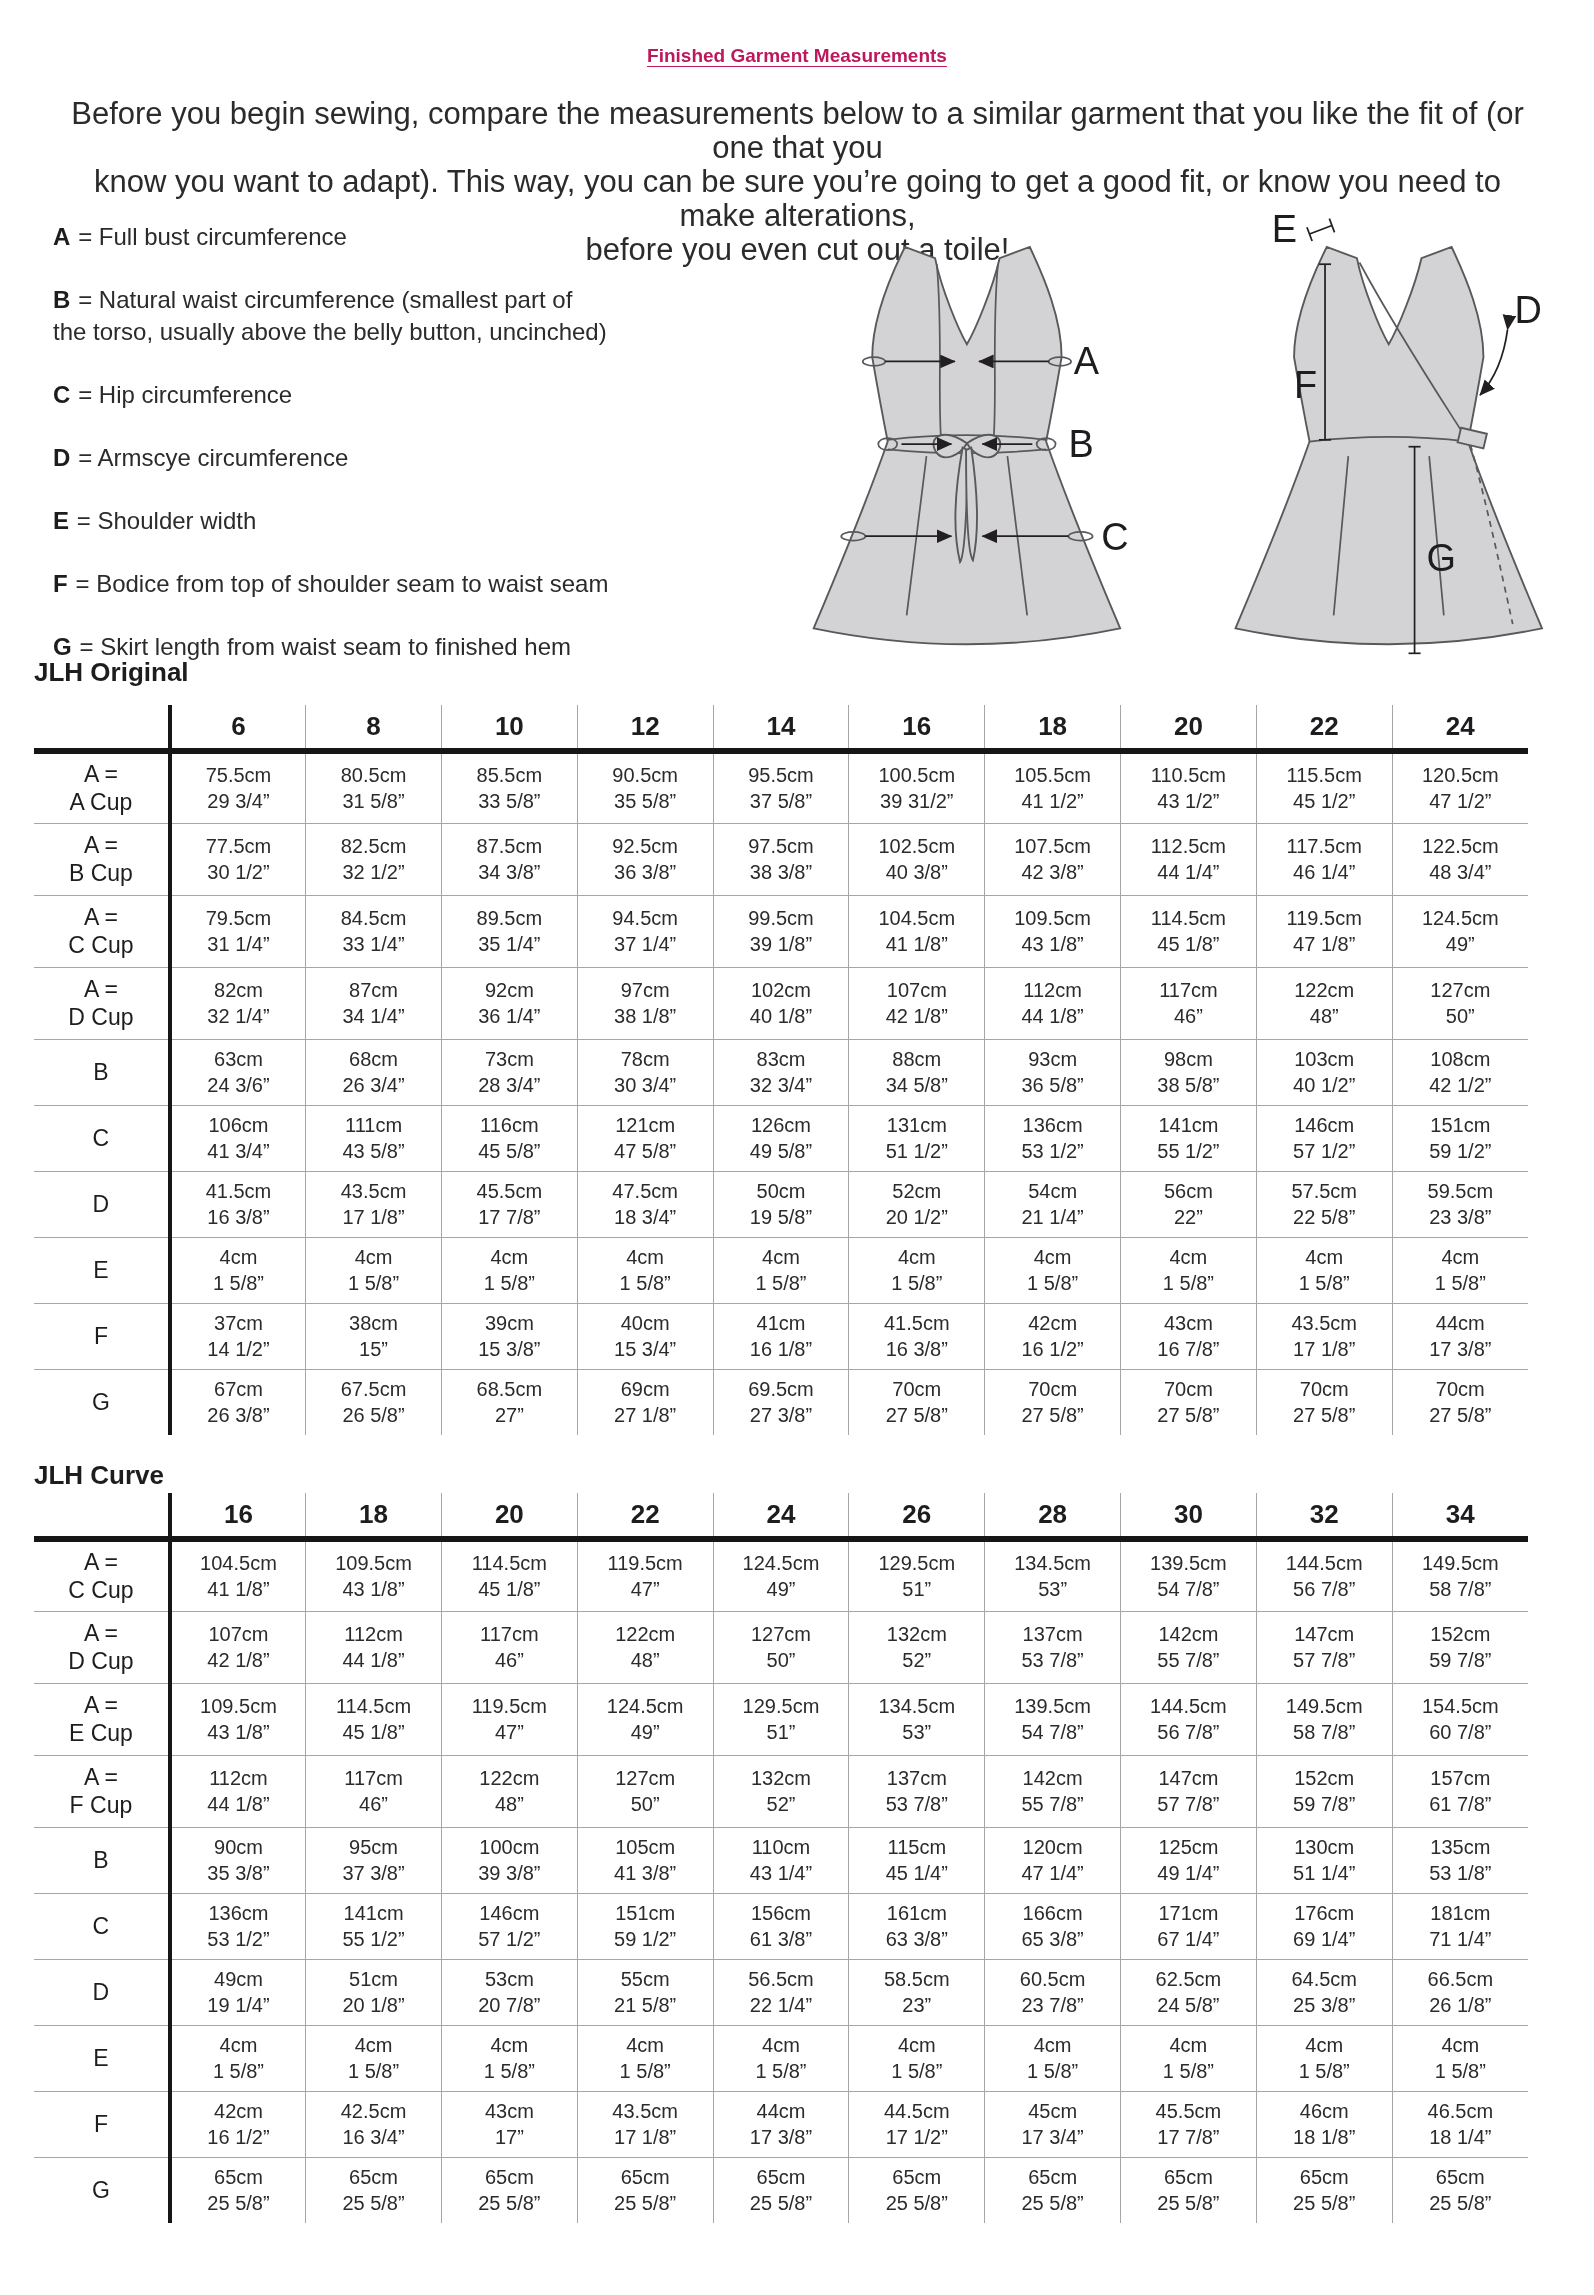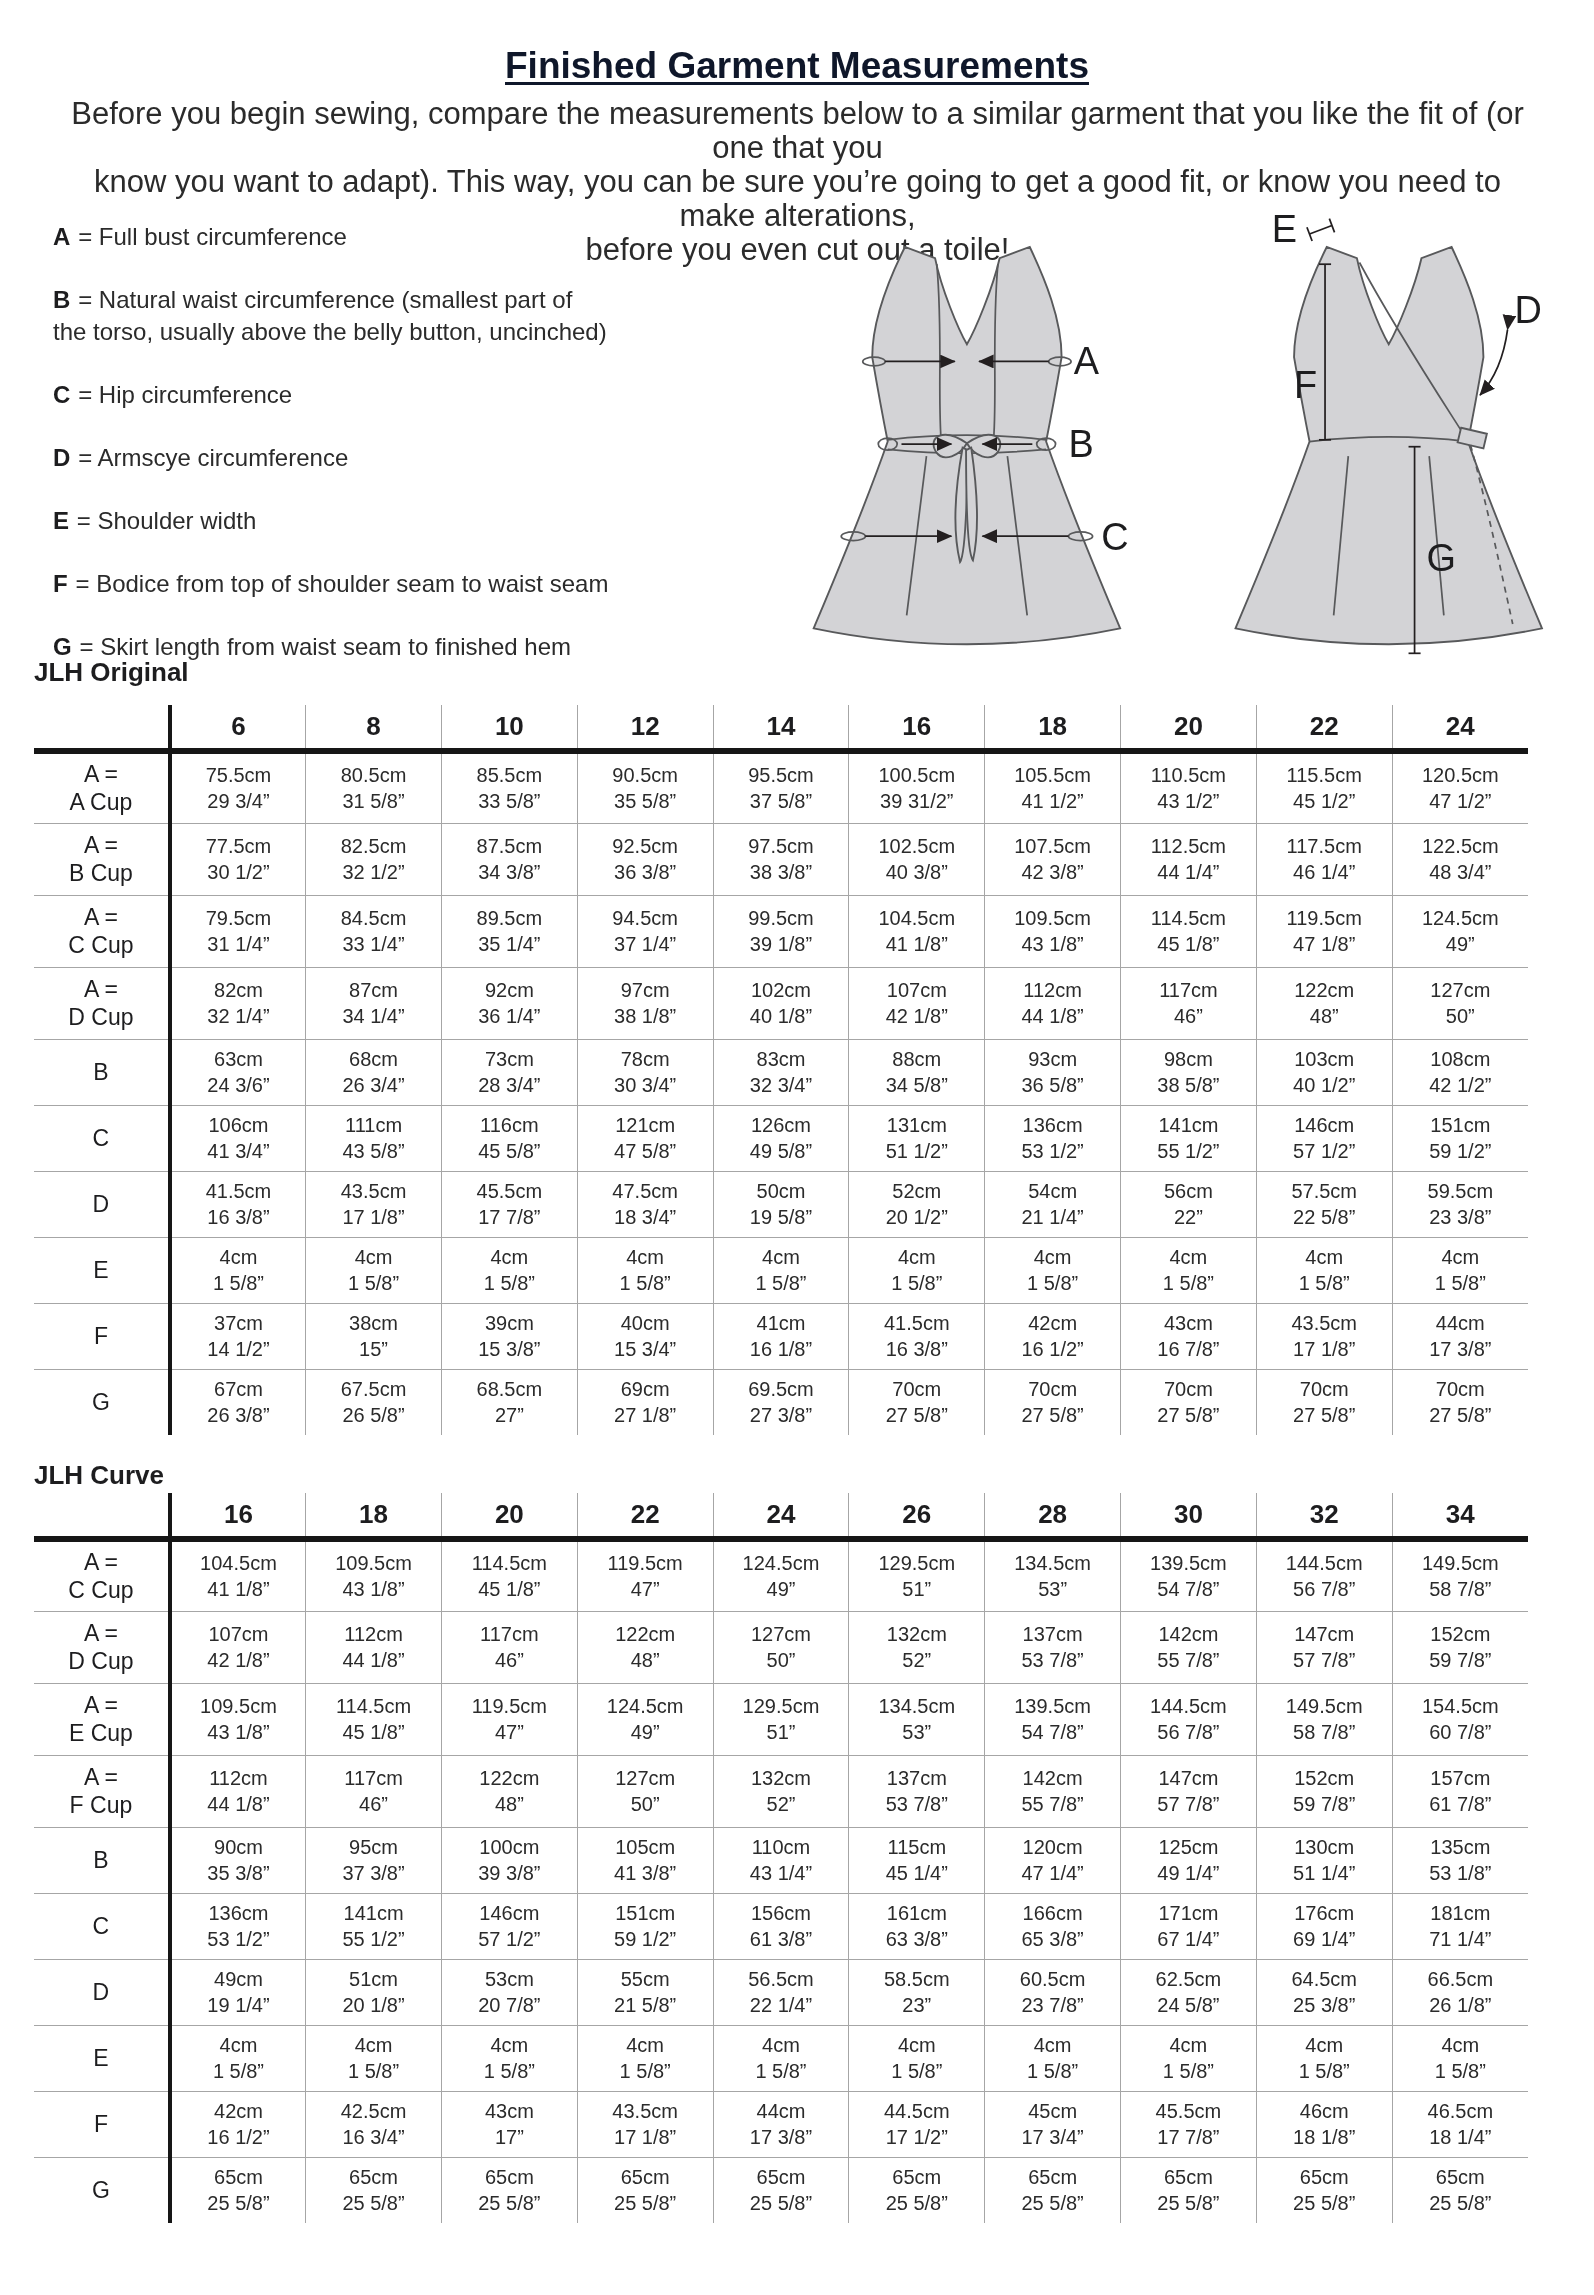--- a/index.html
+++ b/index.html
@@ -9,23 +9,23 @@
     height: 2295px;
     background: #ffffff;
     font-family: "Liberation Sans", sans-serif;
     color: #2b2b2b;
     overflow: hidden;
   }
   .doc-title {
     position: absolute;
     top: 45px; left: 0; width: 100%;
     text-align: center;
-    font-size: 37px;
+    font-size: 19px;
     font-weight: 700;
-    color: #0f172a;
+    color: #be185d;
     text-decoration: underline;
     text-underline-offset: 4.3px;
   }
   .intro {
     position: absolute;
     top: 97px; left: 65px; width: 1465px;
     text-align: center;
     font-size: 31px;
     line-height: 34px;
     white-space: pre-line;

